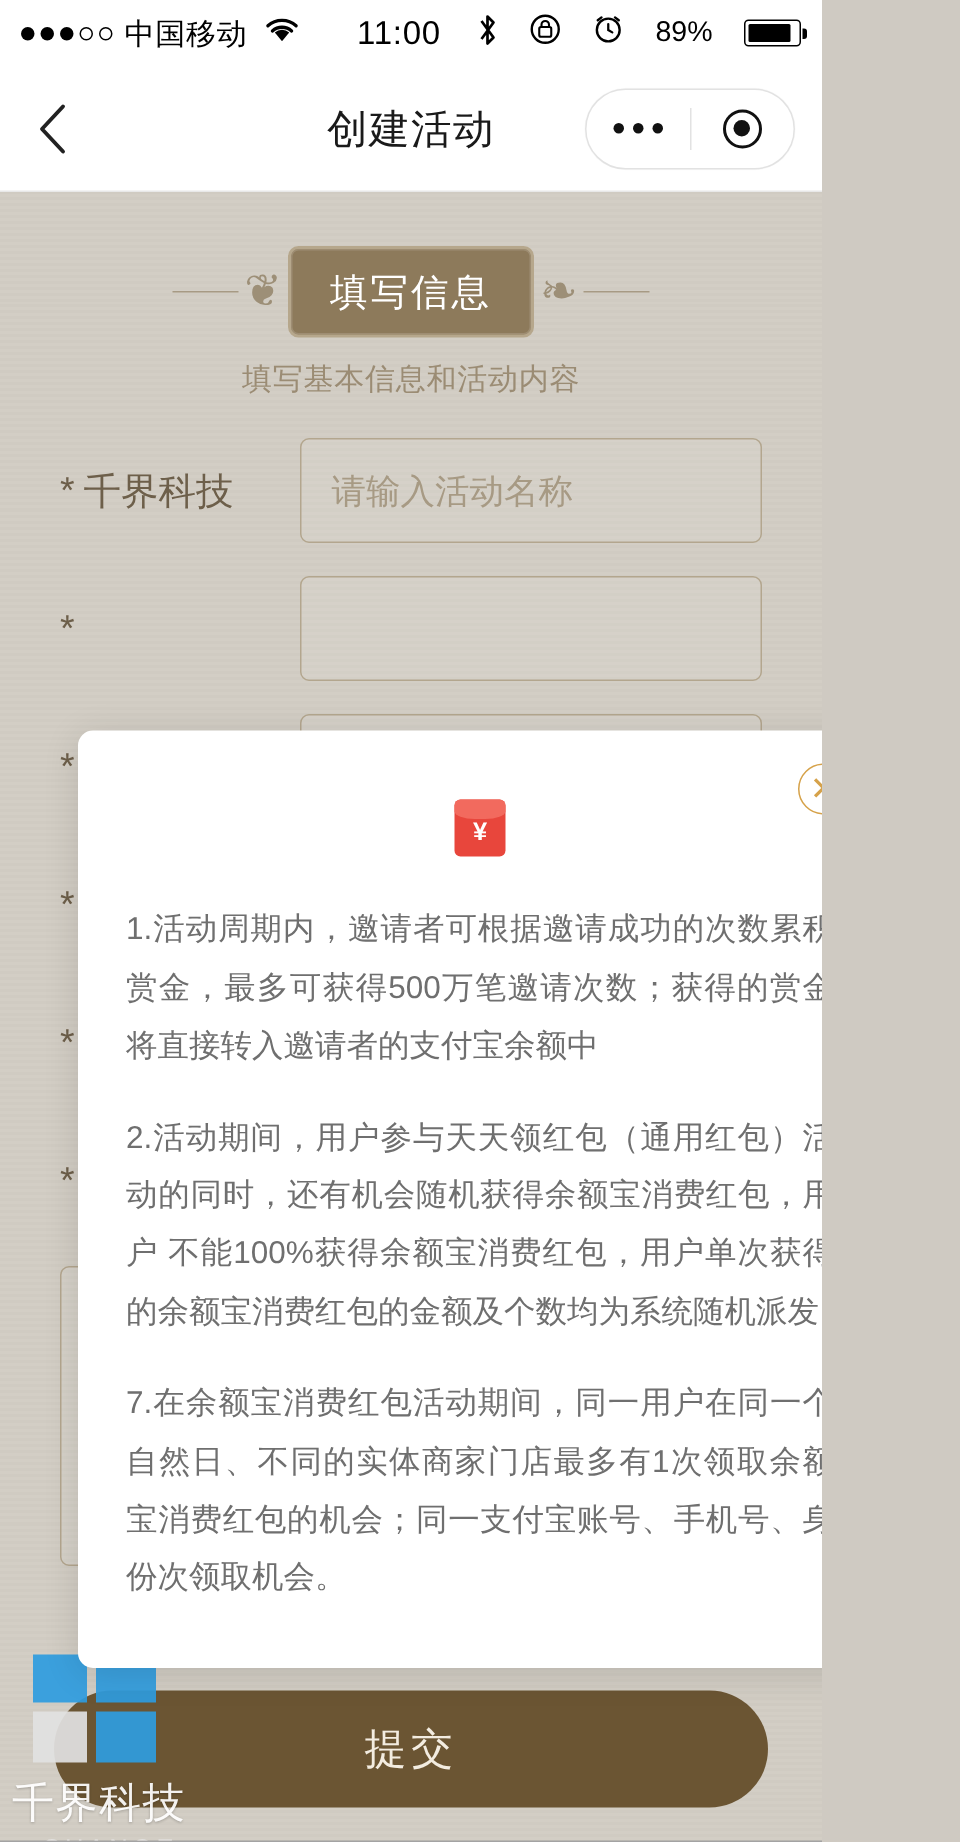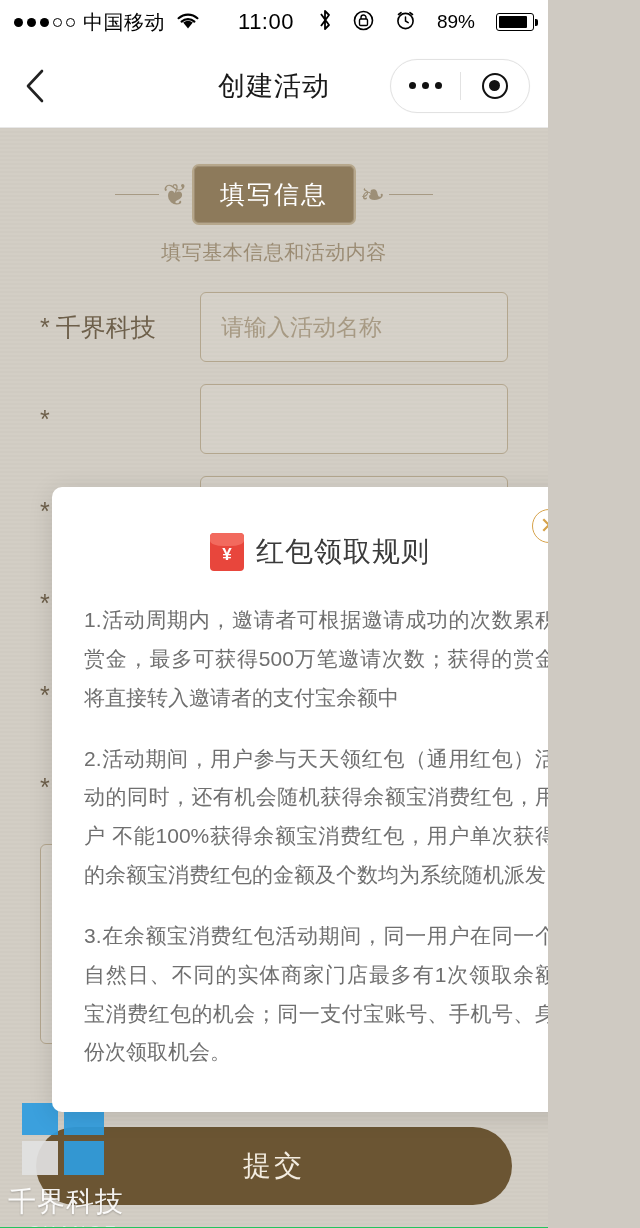--- a/index.html
+++ b/index.html
@@ -5,21 +5,21 @@
   * { box-sizing: border-box; margin: 0; padding: 0; }
   html, body {
     width: 640px; height: 1228px;
     font-family: "Liberation Sans", sans-serif;
     background: #cfcac2;
     overflow: hidden;
   }
   #app {
     position: relative;
     width: 548px; height: 1228px;
-    background: #22c55e;
+    background: #a3a3a3;
   }
 
   
   .statusbar {
     height: 44px;
     background: #ffffff;
     display: flex;
     align-items: center;
     padding: 0 14px;
     position: relative;
@@ -331,21 +331,20 @@
       <div class="wm-text">千界科技</div>
       <div class="wm-sub">一CHANGE一</div>
     </div>
 
     <div class="modal">
       <div class="modal-close">✕</div>
       <div class="modal-title">
         <span class="hb-icon">
           <span>¥</span>
         </span>
-        <span class="modal-title-text">红包领取规则</span>
       </div>
       <div class="rule">1.活动周期内，邀请者可根据邀请成功的次数累积赏金，最多可获得500万笔邀请次数；获得的赏金将直接转入邀请者的支付宝余额中</div>
       <div class="rule">2.活动期间，用户参与天天领红包（通用红包）活动的同时，还有机会随机获得余额宝消费红包，用户 不能100%获得余额宝消费红包，用户单次获得的余额宝消费红包的金额及个数均为系统随机派发</div>
-      <div class="rule">3.在余额宝消费红包活动期间，同一用户在同一个自然日、不同的实体商家门店最多有1次领取余额宝消费红包的机会；同一支付宝账号、手机号、身份次领取机会。</div>
+      <div class="rule">7.在余额宝消费红包活动期间，同一用户在同一个自然日、不同的实体商家门店最多有1次领取余额宝消费红包的机会；同一支付宝账号、手机号、身份次领取机会。</div>
     </div>
 
   </div>
 </div>
 
 </body></html>

